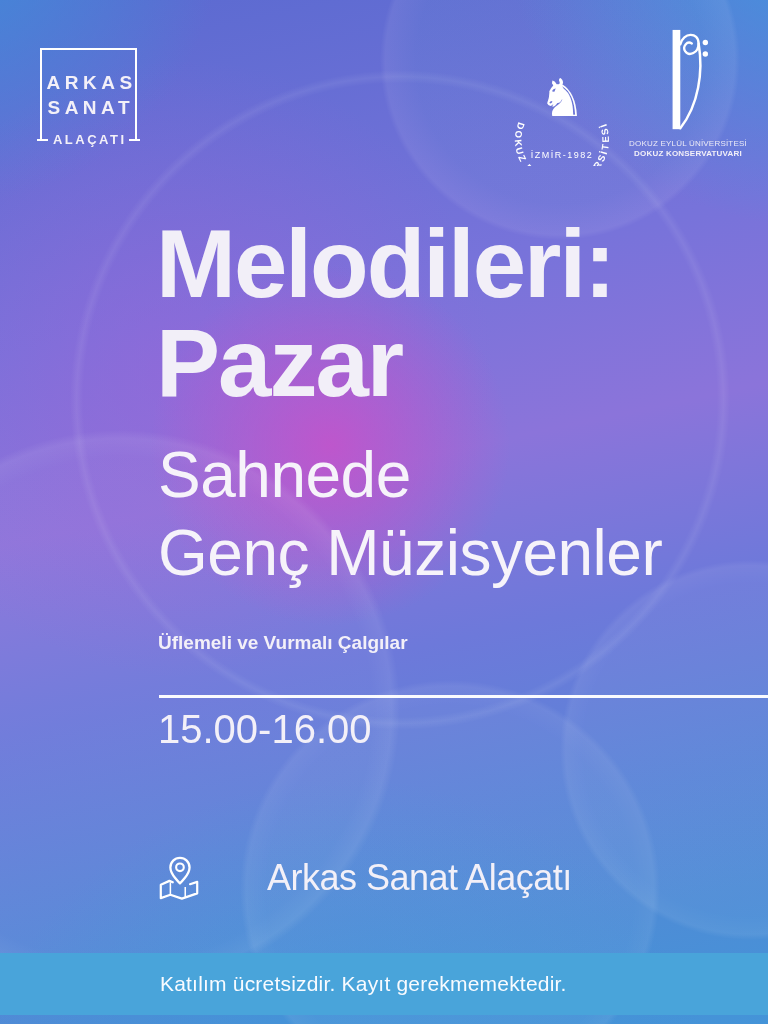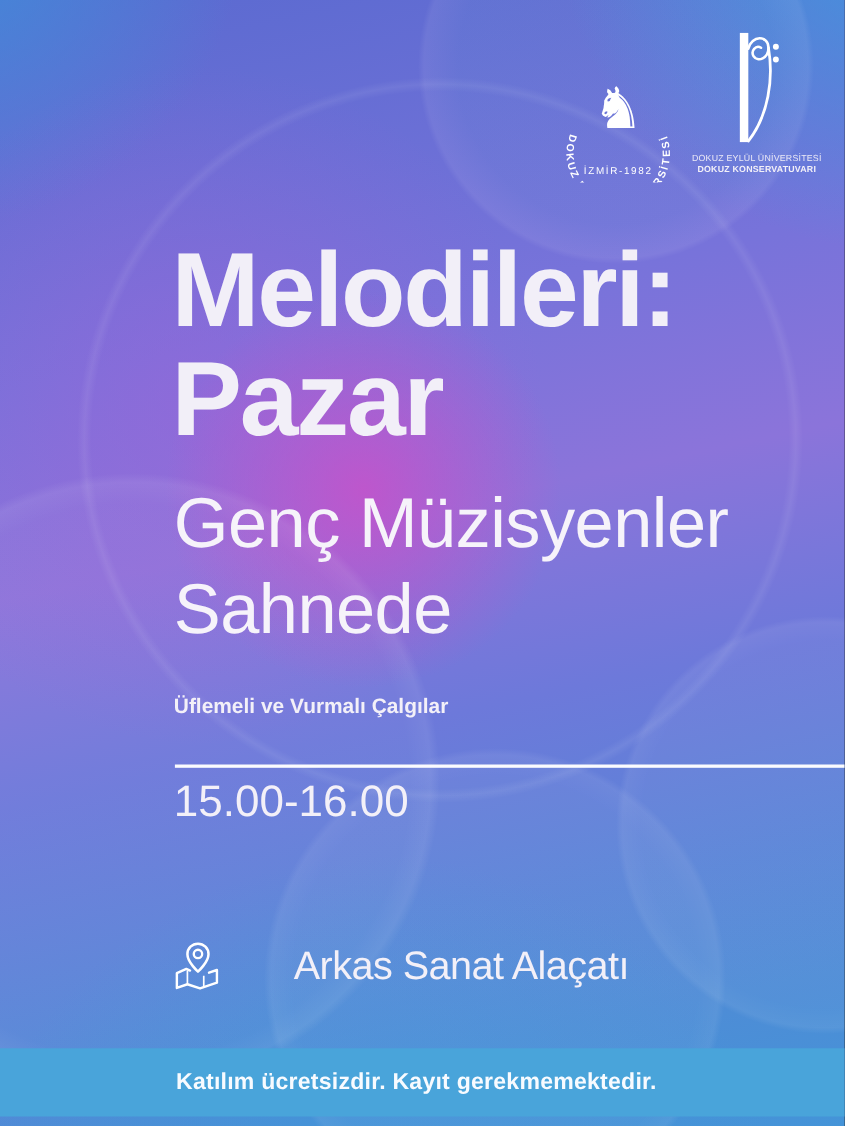--- a/index.html
+++ b/index.html
@@ -50,34 +50,45 @@
   .event{position:absolute;left:158px;top:628px;font-size:19px;font-weight:bold;line-height:29px;letter-spacing:0;}
   .divider{position:absolute;left:159px;right:0;top:695px;height:3px;background:rgba(255,255,255,0.97);}
   .date-block{position:absolute;left:158px;top:706px;line-height:47px;font-size:40px;}
   .date-line{font-weight:bold;}
   .time-line{font-weight:400;}
 
   .venue-row{position:absolute;left:156px;top:855px;display:flex;align-items:center;gap:17px;}
   .venue-text{font-size:36px;font-weight:400;letter-spacing:-0.5px;margin-left:48px;}
 
   .footer-bar{position:absolute;left:0;top:953px;width:768px;height:62px;
-    display:flex;align-items:center;padding-left:160px;box-sizing:border-box;font-weight:bold;}
+    display:flex;align-items:center;padding-left:160px;box-sizing:border-box;}
   .footer-text{font-size:21px;color:#f8fbff;letter-spacing:0.2px;}
 </style>
 </head>
 <body>
 
 <div class="poster">
 
   <div class="blob b1"></div>
   <div class="blob b2"></div>
   <div class="blob b3"></div>
   <div class="blob b4"></div>
   <div class="blob b5"></div>
 
+  <div class="brand-box">
+    <div class="brand-lines">
+      <div class="brand-line">ARKAS</div>
+      <div class="brand-line">SANAT</div>
+    </div>
+    <div class="brand-bottom">
+      <span class="brand-stub"></span>
+      <span class="brand-sub">ALAÇATI</span>
+      <span class="brand-stub"></span>
+    </div>
+  </div>
 
   <svg class="deu-seal" viewBox="0 0 132 132">
     <defs>
       <path id="sealArc" d="M 23.4 86 A 47 47 0 1 0 108.6 86" fill="none"></path>
     </defs>
     <text font-size="9.5" letter-spacing="2" fill="#ffffff" font-weight="bold">
       <textPath href="#sealArc" startOffset="2">DOKUZ EYLÜL ÜNİVERSİTESİ</textPath>
     </text>
     <text x="66" y="82" font-size="52" text-anchor="middle" fill="#ffffff">♞</text>
     <text x="66" y="124" font-size="9" letter-spacing="1.5" text-anchor="middle" fill="#ffffff">İZMİR-1982</text>
@@ -94,22 +105,22 @@
     <div class="cons-line1">DOKUZ EYLÜL ÜNİVERSİTESİ</div>
     <div class="cons-line2">DOKUZ KONSERVATUVARI</div>
   </div>
 
   <div class="title">
     <div>Melodileri:</div>
     <div>Pazar</div>
   </div>
 
   <div class="subtitle">
+    <div>Sahnede</div>
     <div>Genç Müzisyenler</div>
-    <div>Sahnede</div>
   </div>
 
   <div class="event">
     <div>Üflemeli ve Vurmalı Çalgılar</div>
   </div>
 
   <div class="divider"></div>
 
   <div class="date-block">
     <div class="time-line">15.00-16.00</div>

